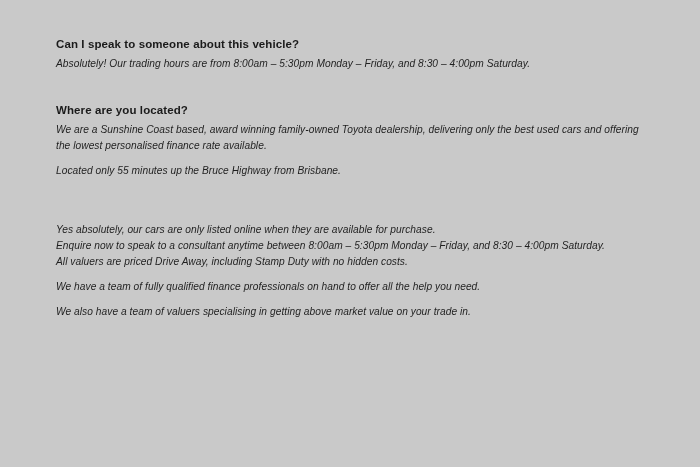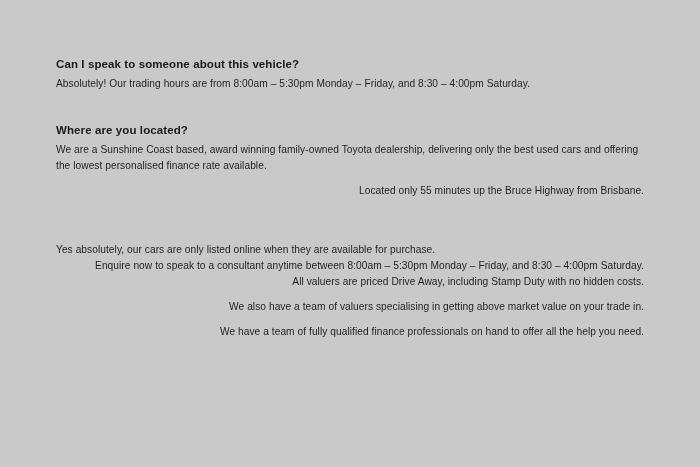--- a/index.html
+++ b/index.html
@@ -12,21 +12,21 @@
     background: #c9c9c9;
     font-family: "Liberation Sans", sans-serif;
     color: #1a1a1a;
     overflow: hidden;
   }
   .page {
     position: relative;
     width: 700px;
     height: 467px;
     box-sizing: border-box;
-    padding: 56px 56px 0 56px;
+    padding: 36px 56px 0 56px;
   }
   .faq-section {
     margin-bottom: 26px;
   }
   .faq-section.sec-1 { margin-bottom: 30px; }
   .faq-section.sec-2 { margin-bottom: 44px; }
   .faq-heading {
     font-size: 11.5px;
     font-weight: bold;
     color: #1a1a1a;
@@ -35,24 +35,24 @@
     letter-spacing: 0.1px;
   }
   .faq-para {
     font-size: 10.2px;
     font-weight: normal;
     color: #1f1f1f;
     margin: 0;
     line-height: 1.55;
     max-width: 590px;
     letter-spacing: 0.05px;
+    font-style: italic;
   }
   .faq-para + .faq-para {
     margin-top: 9px;
-    text-align: right;
   }
   .faq-para.tight + .faq-para.tight {
     margin-top: 0;
   }
 </style>
 </head>
 <body>
 
 <div class="page">
 
@@ -64,17 +64,17 @@
   <section class="faq-section sec-2">
     <h2 class="faq-heading">Where are you located?</h2>
     <p class="faq-para">We are a Sunshine Coast based, award winning family-owned Toyota dealership, delivering only the best used cars and offering the lowest personalised finance rate available.</p>
     <p class="faq-para">Located only 55 minutes up the Bruce Highway from Brisbane.</p>
   </section>
 
   <section class="faq-section sec-3">
     <p class="faq-para tight">Yes absolutely, our cars are only listed online when they are available for purchase.</p>
     <p class="faq-para tight">Enquire now to speak to a consultant anytime between 8:00am – 5:30pm Monday – Friday, and 8:30 – 4:00pm Saturday.</p>
     <p class="faq-para tight">All valuers are priced Drive Away, including Stamp Duty with no hidden costs.</p>
+    <p class="faq-para">We have a team of fully qualified finance professionals on hand to offer all the help you need.</p>
     <p class="faq-para">We also have a team of valuers specialising in getting above market value on your trade in.</p>
-    <p class="faq-para">We have a team of fully qualified finance professionals on hand to offer all the help you need.</p>
   </section>
 
 </div>
 
 </body></html>

